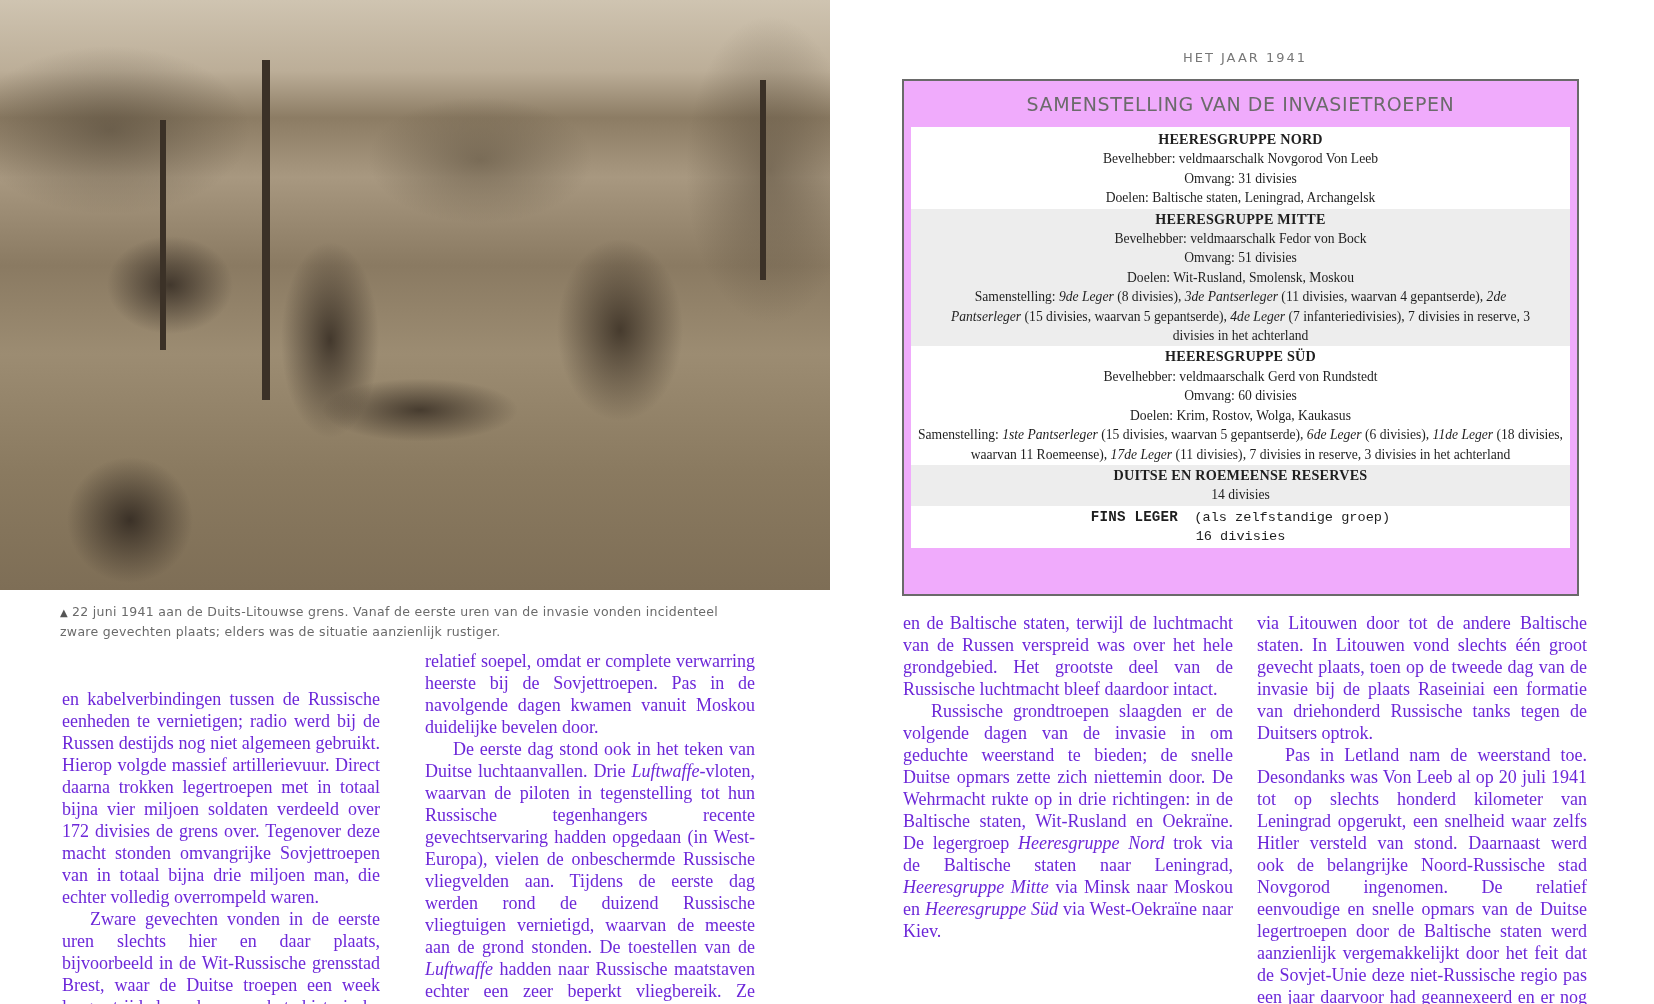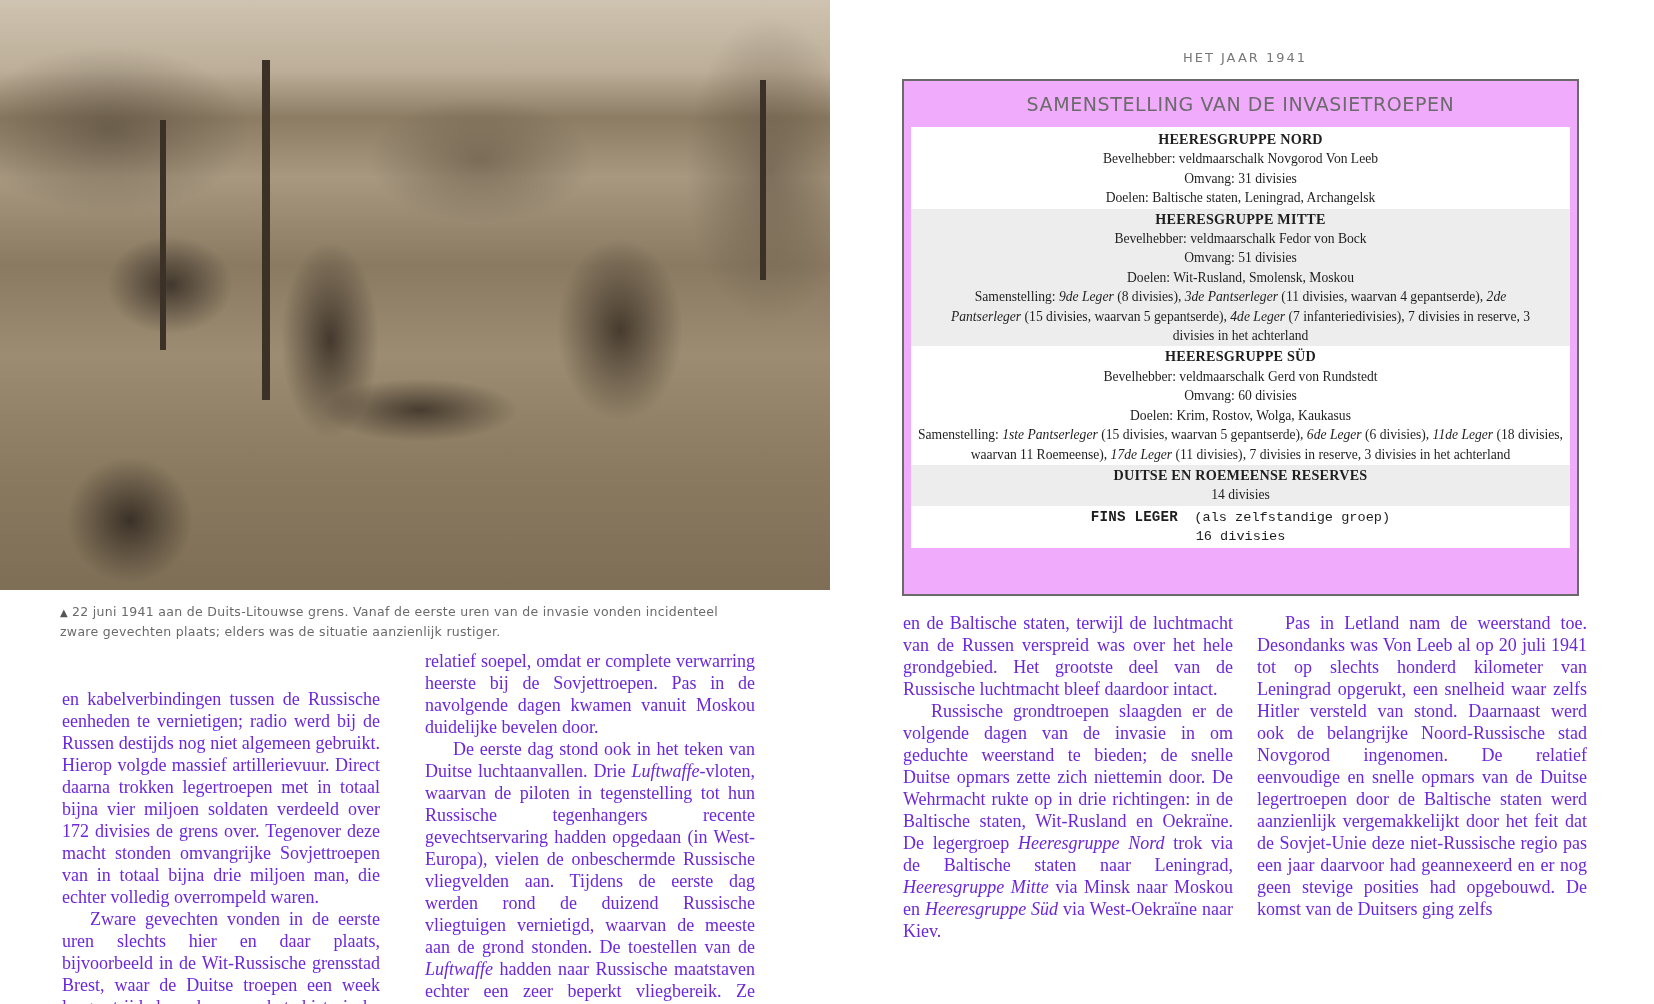--- a/index.html
+++ b/index.html
@@ -117,16 +117,17 @@
     <div>16 divisies</div>
   </div>
 </div>
 
 <div class="col" style="left:903px; top:612px; width:330px;">
   <p>en de Baltische staten, terwijl de luchtmacht van de Russen verspreid was over het hele grondgebied. Het grootste deel van de Russische luchtmacht bleef daar­door intact.</p>
   <p class="indent"><span>Russische grondtroepen slaagden er de volgende dagen van de invasie in om geduchte weerstand te bie­den; de snelle Duitse opmars zette zich niettemin door. De Wehrmacht rukte op in drie richtingen: in de Balti­sche staten, Wit-Rusland en Oekraïne. De legergroep </span><i>Heeresgruppe Nord</i><span> trok via de Baltische staten naar Leningrad, </span><i>Heeresgruppe Mitte</i><span> via Minsk naar Mos­kou en </span><i>Heeresgruppe Süd</i><span> via West-Oekraïne naar Kiev.</span></p>
 </div>
 
 <div class="col" style="left:1257px; top:612px; width:330px;">
+  <p>via Litouwen door tot de andere Baltische staten. In Litouwen vond slechts één groot gevecht plaats, toen op de tweede dag van de invasie bij de plaats Raseini­ai een formatie van driehonderd Russische tanks tegen de Duitsers optrok.</p>
   <p class="indent">Pas in Letland nam de weerstand toe. Desondanks was Von Leeb al op 20 juli 1941 tot op slechts honderd kilometer van Leningrad opgerukt, een snelheid waar zelfs Hitler versteld van stond. Daarnaast werd ook de belangrijke Noord-Russische stad Novgorod inge­nomen. De relatief eenvoudige en snelle opmars van de Duitse legertroepen door de Baltische staten werd aanzienlijk vergemakkelijkt door het feit dat de Sov­jet-Unie deze niet-Russische regio pas een jaar daar­voor had geannexeerd en er nog geen stevige posities had opgebouwd. De komst van de Duitsers ging zelfs</p>
 </div>
 
 <div class="pagenum" style="left:1242px;">19</div>
 
 </body></html>

